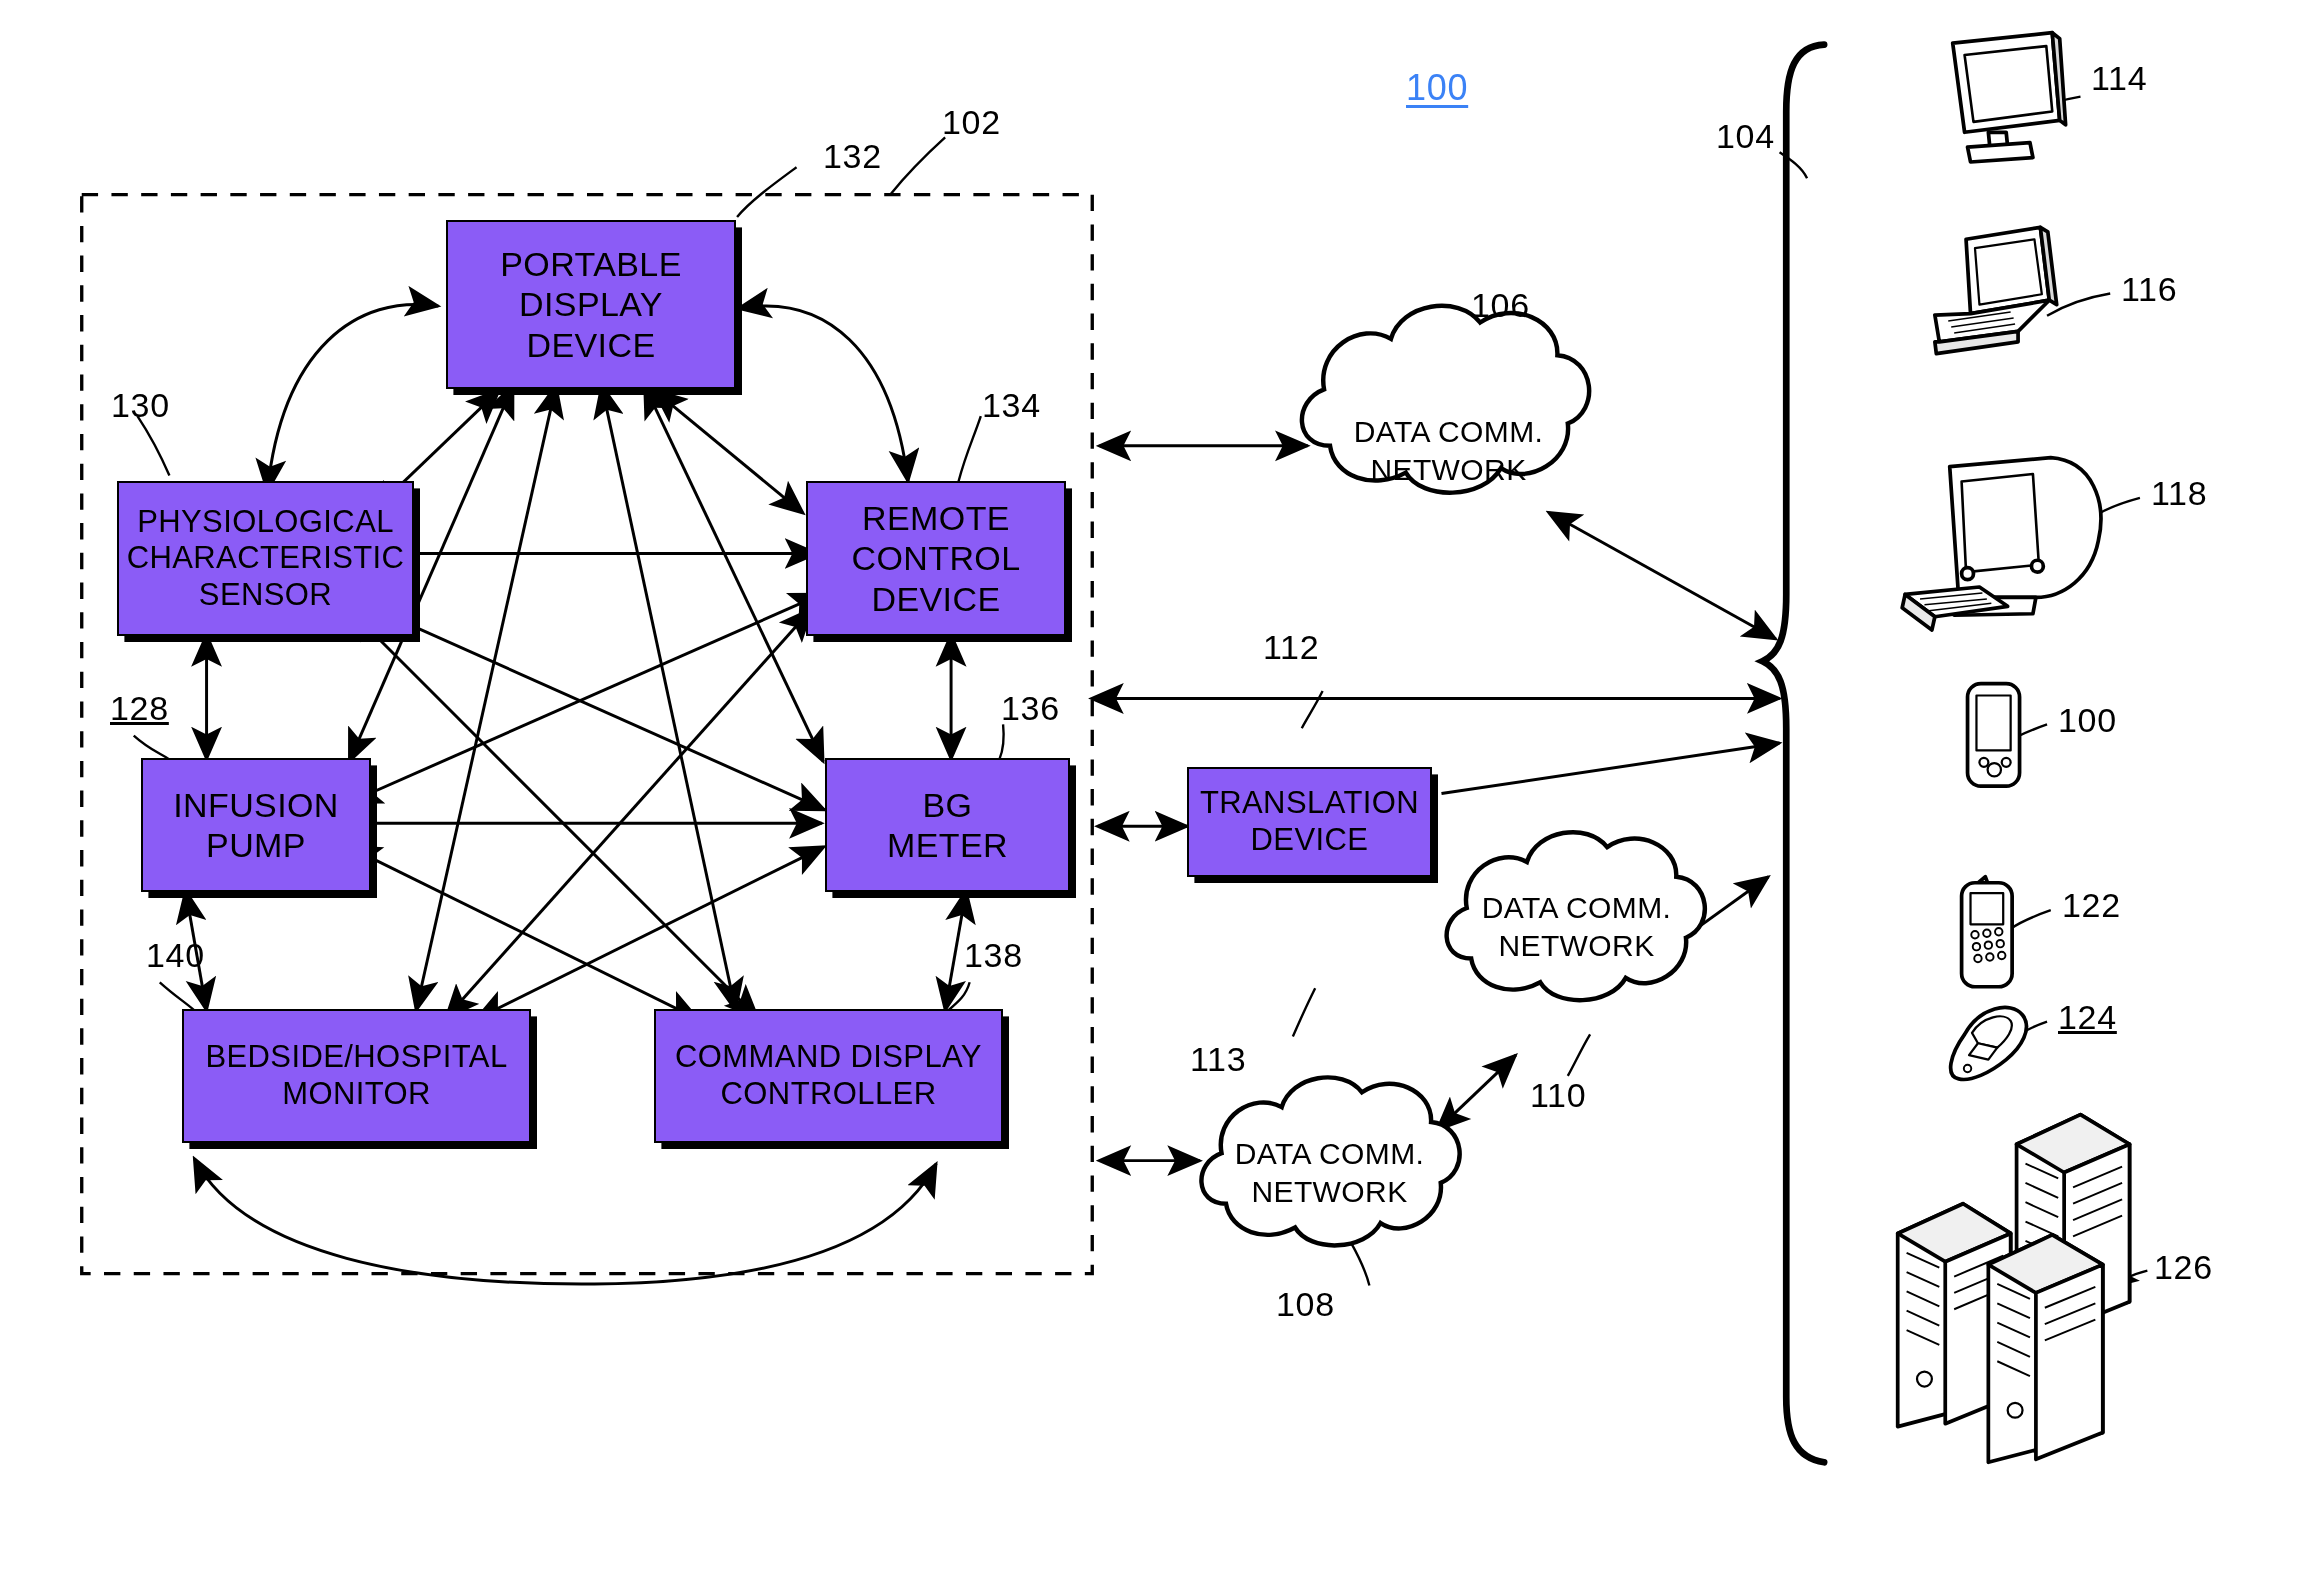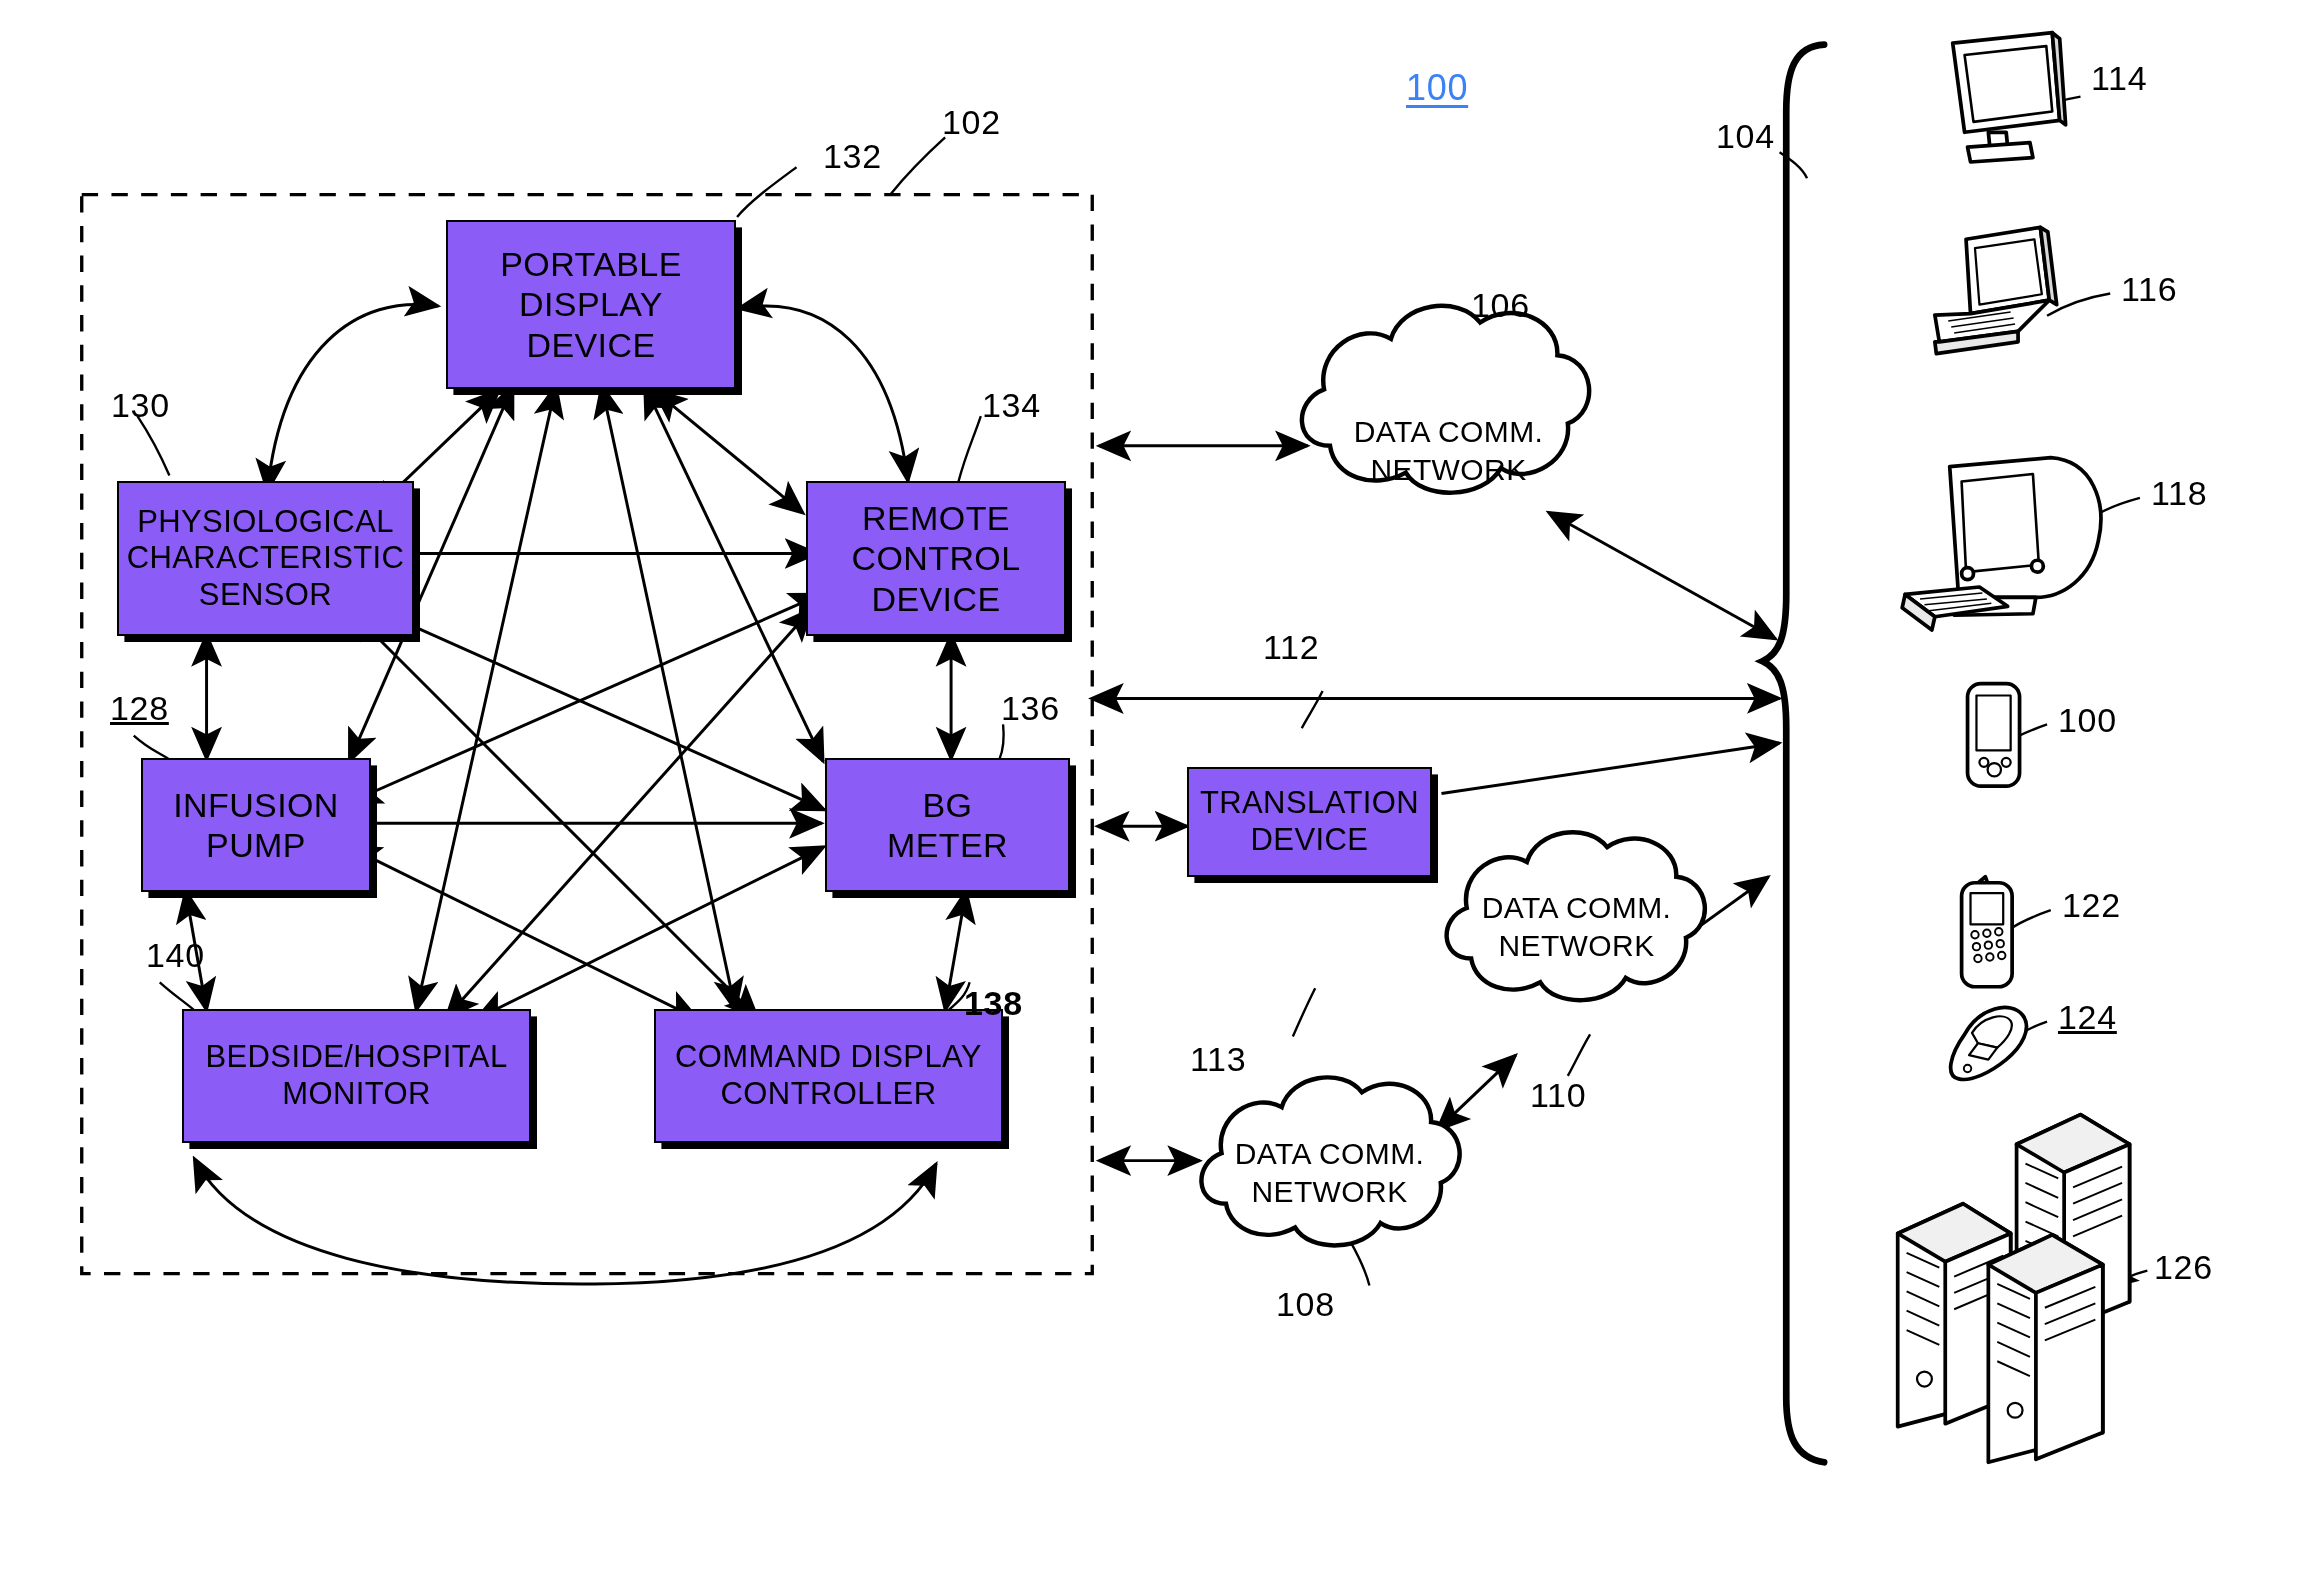--- a/index.html
+++ b/index.html
@@ -385,21 +385,21 @@
   <div class="reflabel" style="left:942px; top:103px;">102</div>
   <div class="reflabel" style="left:1716px; top:117px;">104</div>
   <div class="reflabel" style="left:1263px; top:628px;">112</div>
 
   <div class="reflabel" style="left:799px; top:137px;margin-left:24px;">132</div>
   <div class="reflabel" style="left:111px; top:386px;">130</div>
   <div class="reflabel" style="left:982px; top:386px;">134</div>
   <div class="reflabel" style="left:110px; top:689px;text-decoration:underline;">128</div>
   <div class="reflabel" style="left:1001px; top:689px;">136</div>
   <div class="reflabel" style="left:146px; top:936px;">140</div>
-  <div class="reflabel" style="left:964px; top:984px;font-weight:bold;">138</div>
+  <div class="reflabel" style="left:964px; top:936px;">138</div>
 
   <div class="reflabel" style="left:1190px; top:1040px;">113</div>
 
   <div class="reflabel" style="left:1471px; top:286px;">106</div>
   <div class="reflabel" style="left:1530px; top:1076px;">110</div>
   <div class="reflabel" style="left:1276px; top:1285px;">108</div>
 
   <div class="reflabel" style="left:2091px; top:59px;">114</div>
   <div class="reflabel" style="left:2121px; top:270px;">116</div>
   <div class="reflabel" style="left:2151px; top:474px;">118</div>

